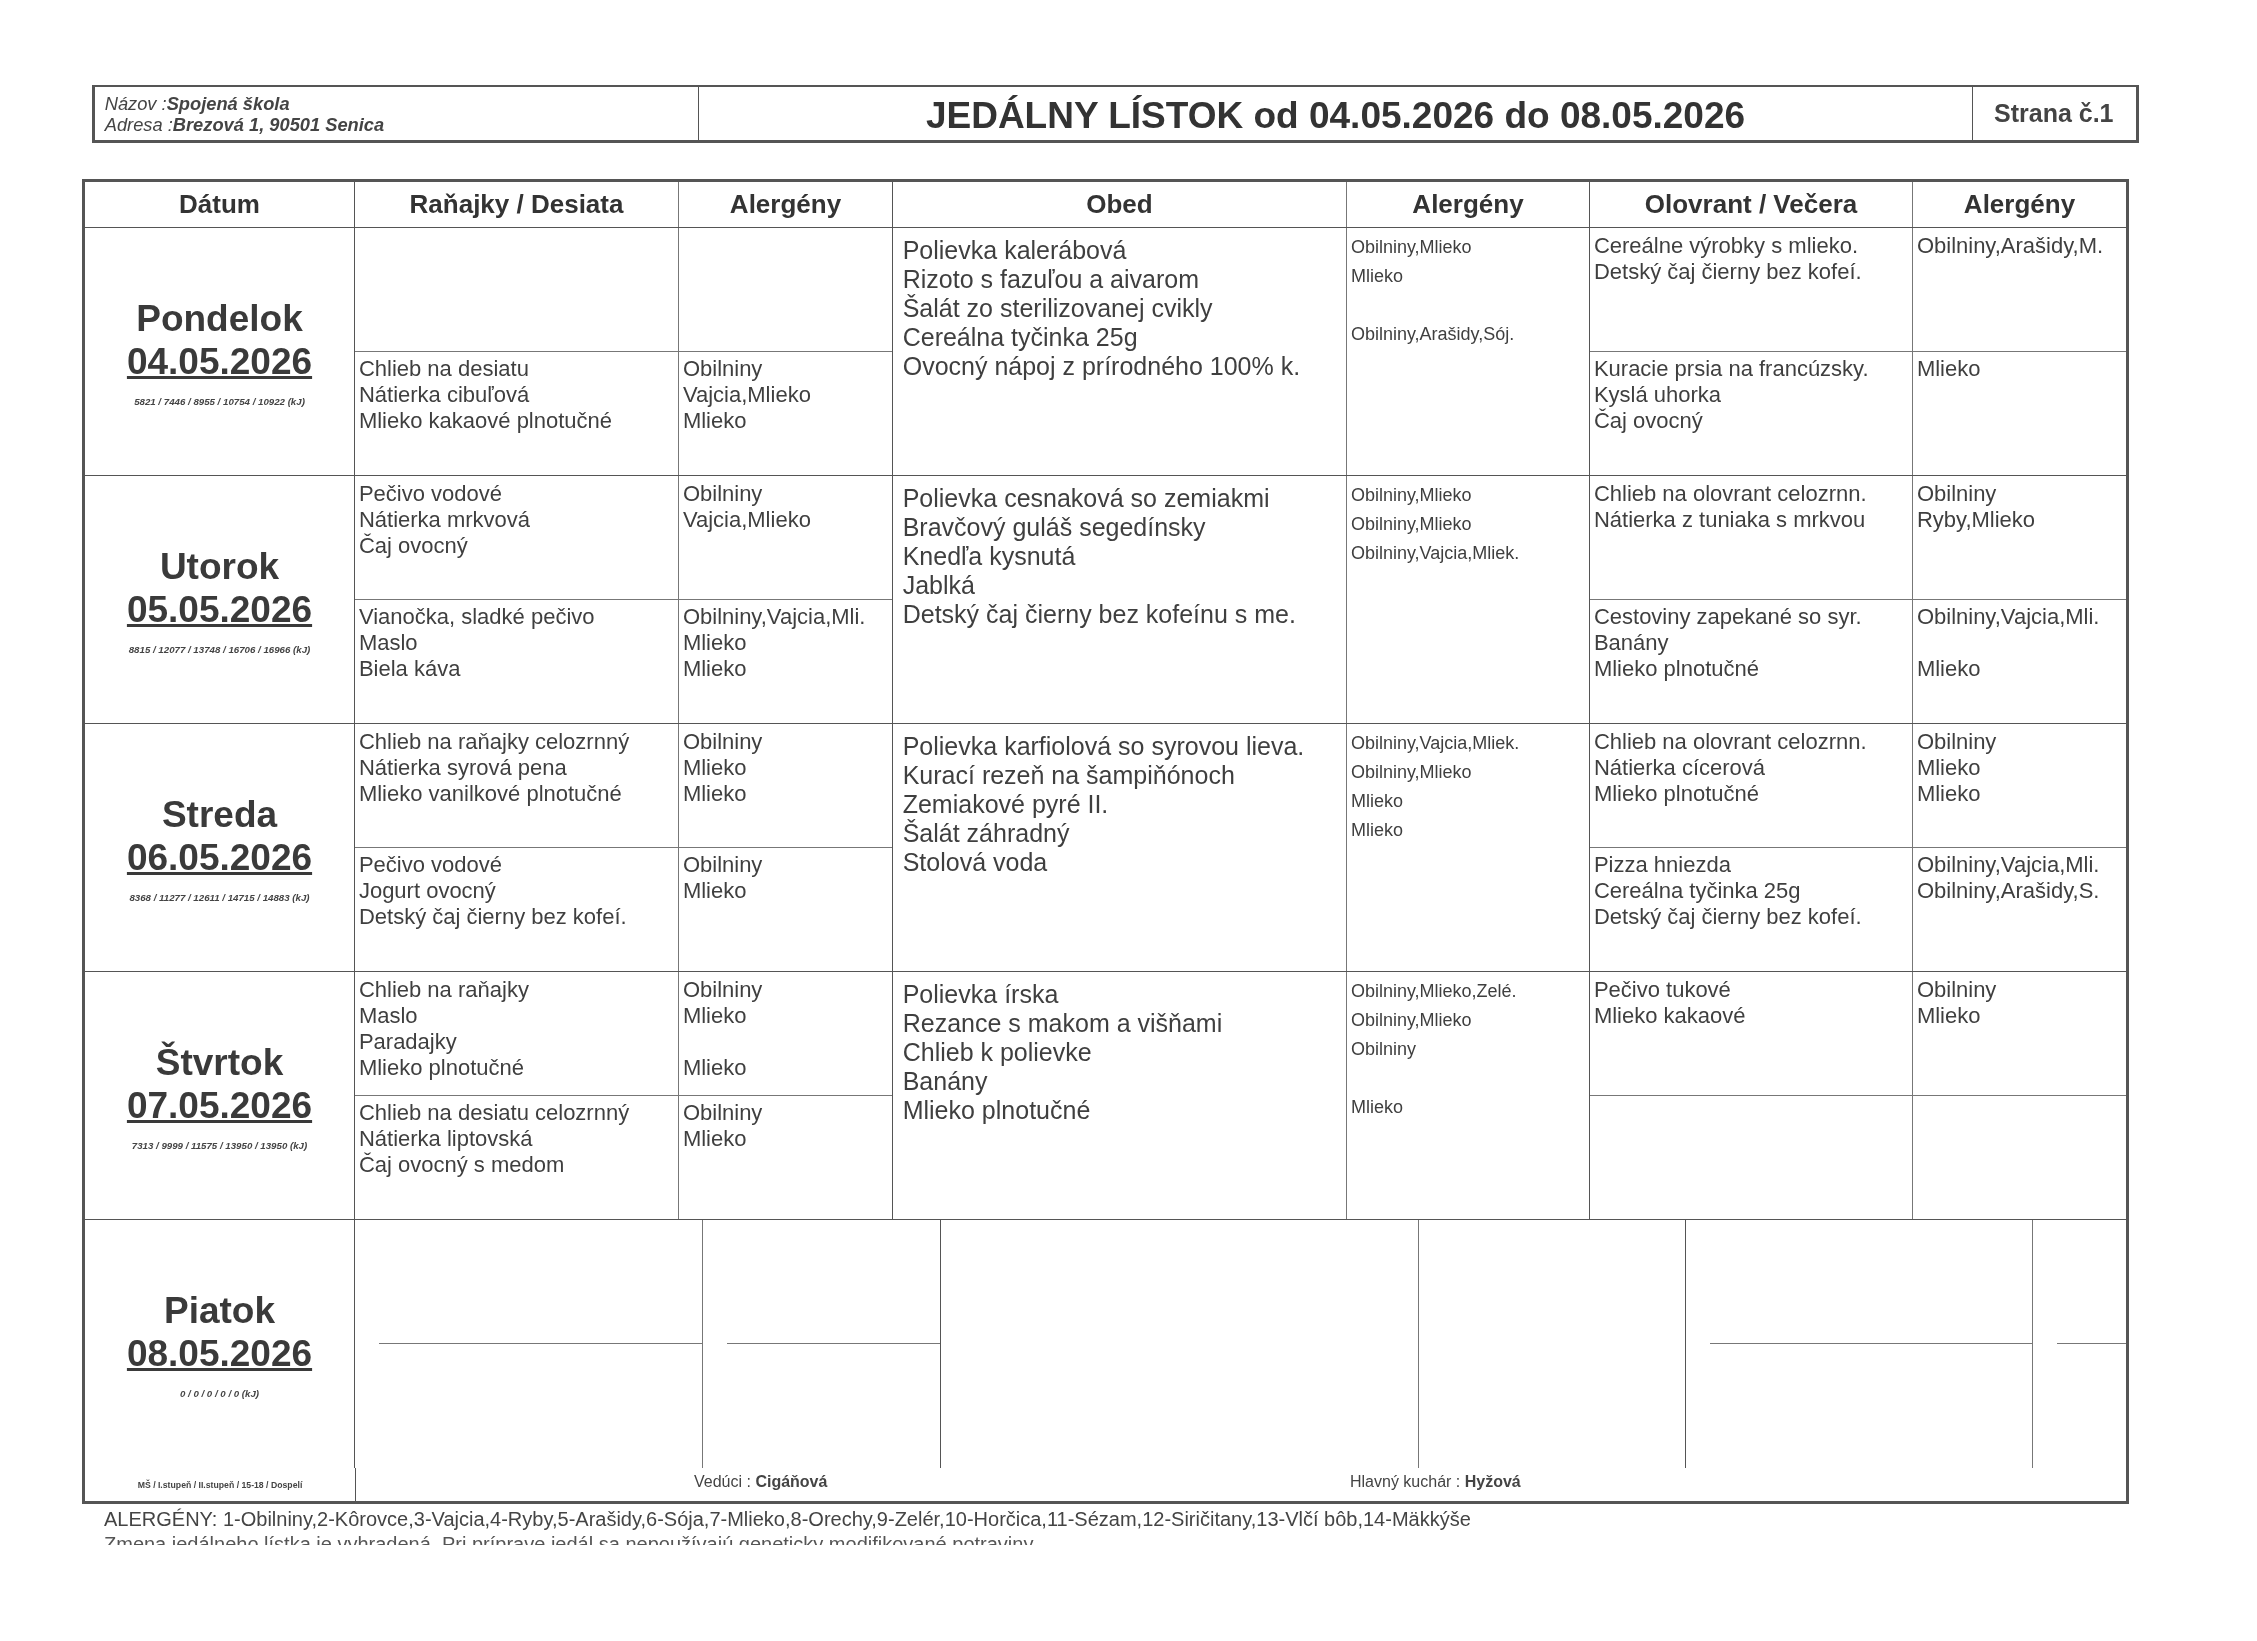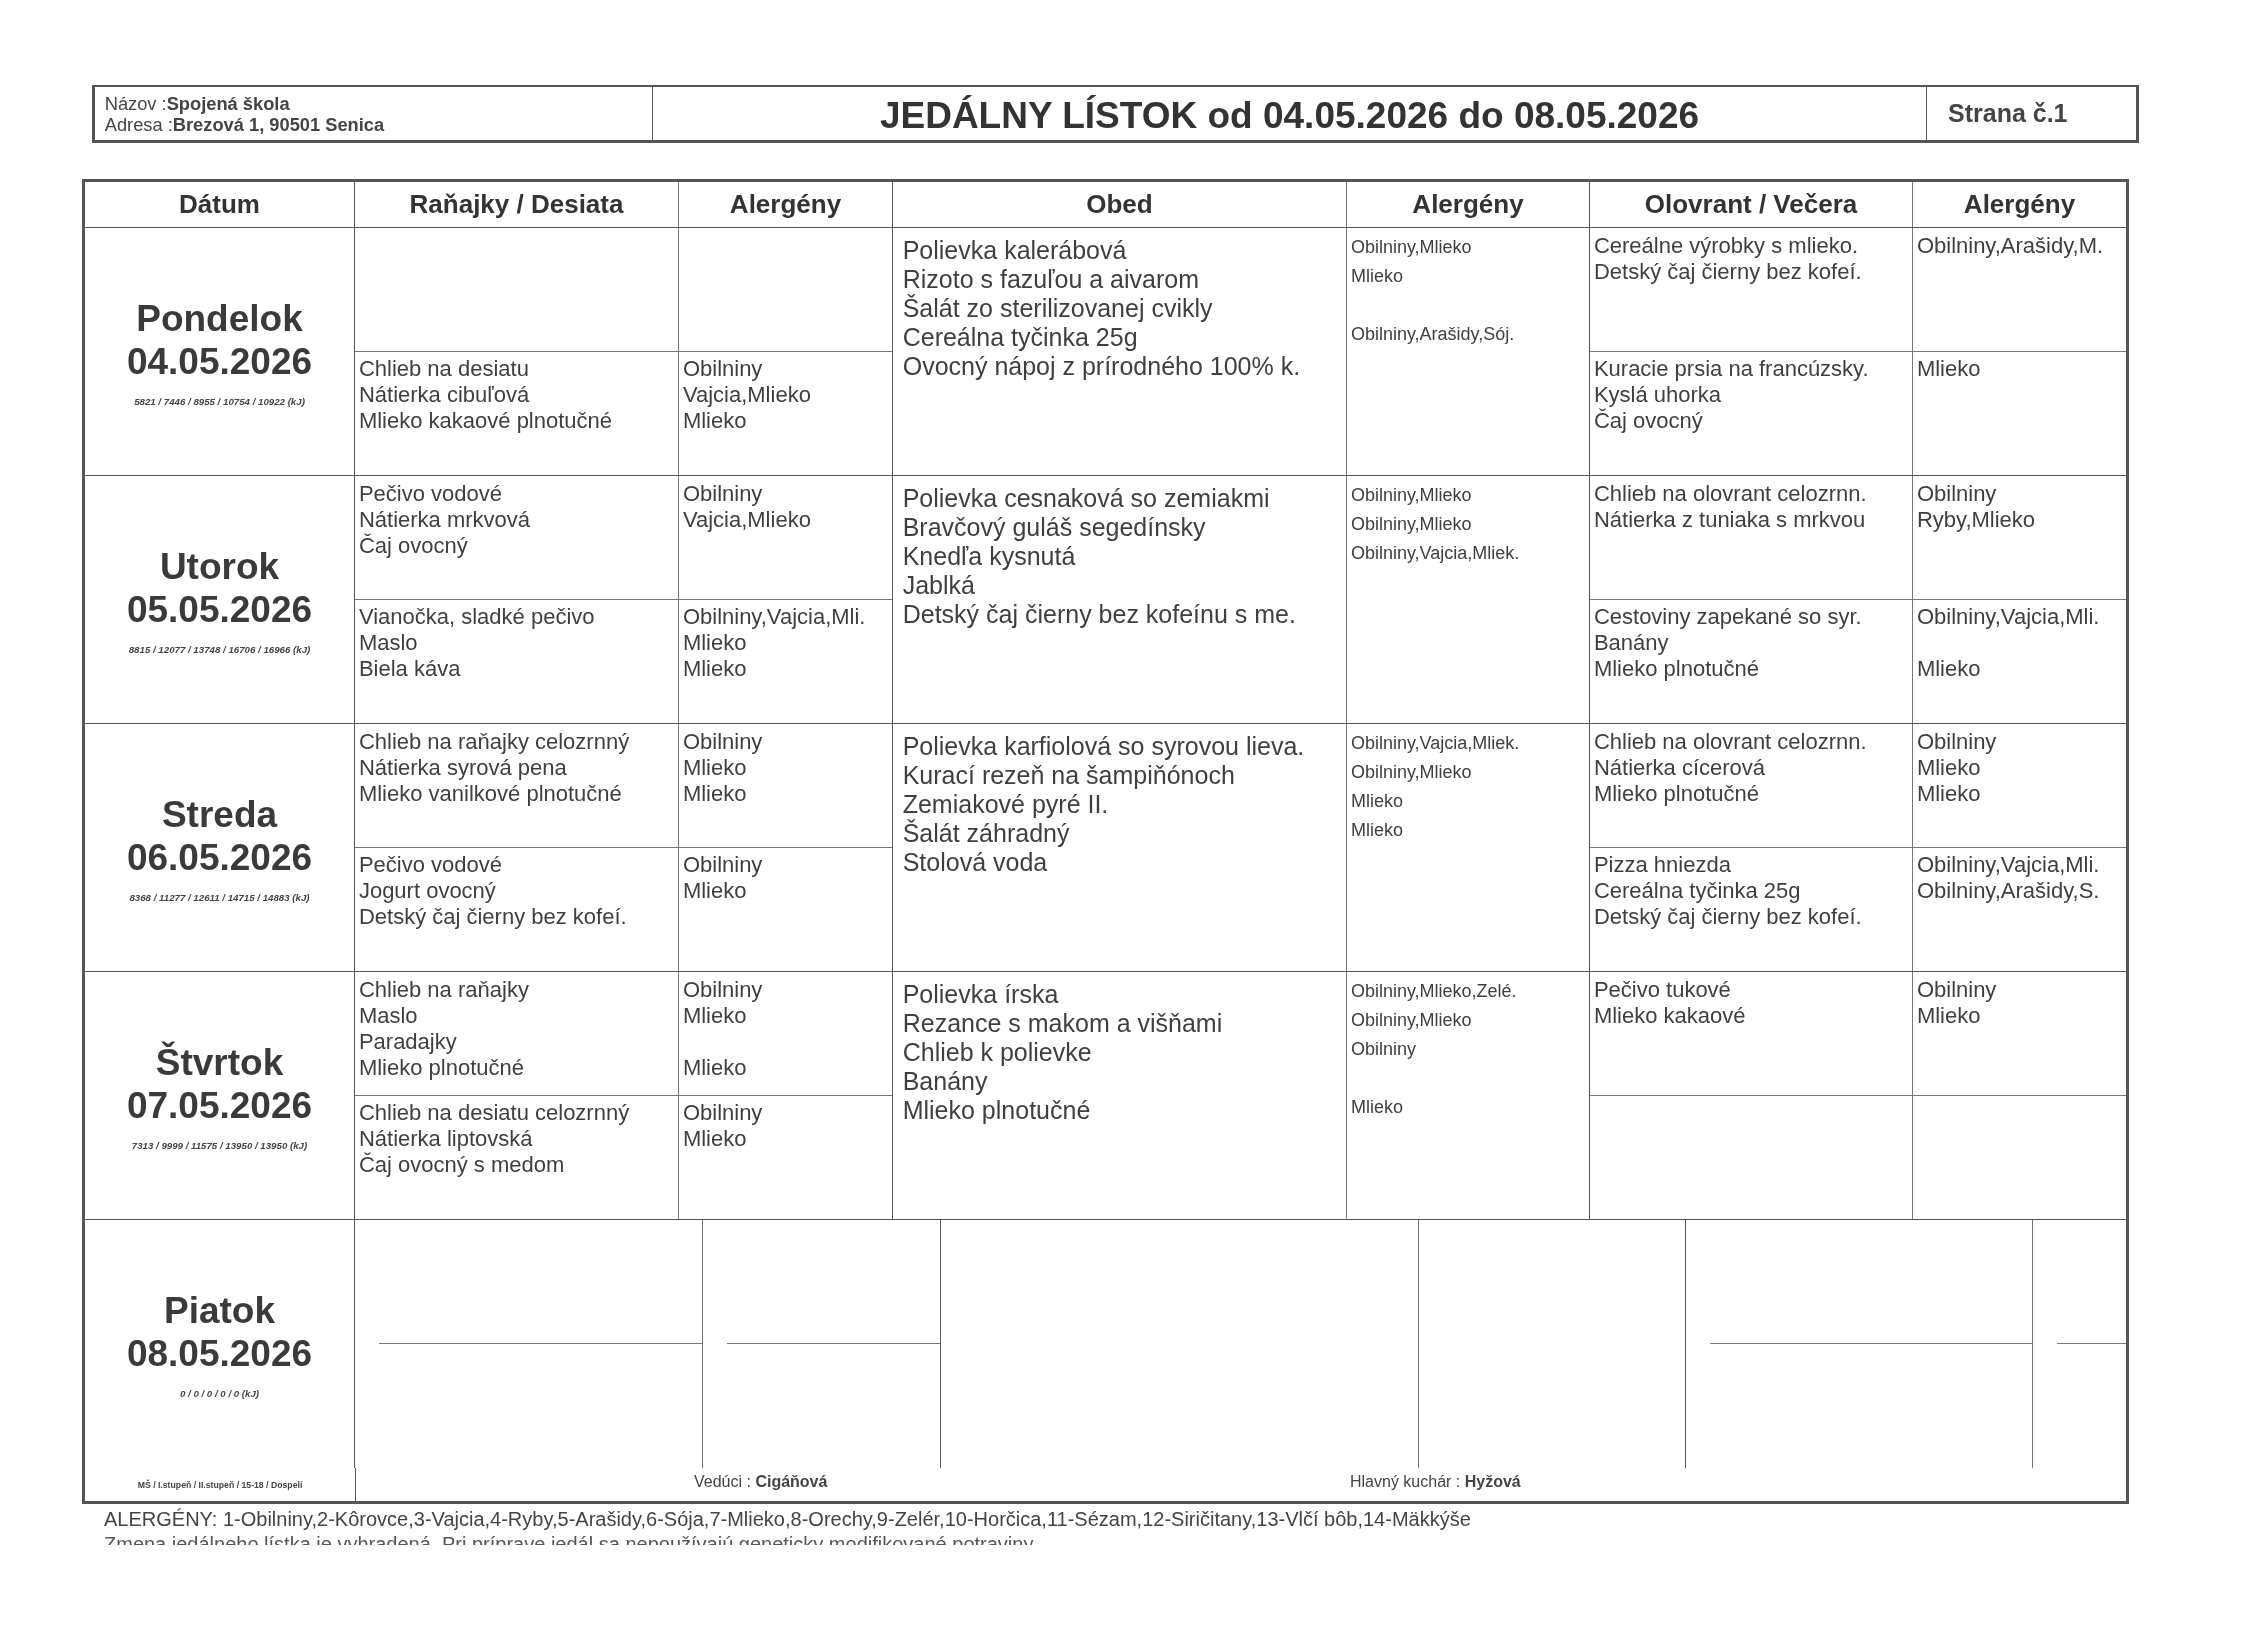--- a/index.html
+++ b/index.html
@@ -4,21 +4,21 @@
 <style>
   html, body { margin: 0; padding: 0; }
   body {
     width: 2257px; height: 1641px; background: #ffffff; position: relative; overflow: hidden;
     font-family: "Liberation Sans", sans-serif; color: #3a3a3a;
   }
   .header-box {
     position: absolute; left: 92px; top: 85px; width: 2047px; height: 58px;
     border: 3.9px solid #555; border-top-width: 2.9px; display: flex; box-sizing: border-box;
   }
-  .hb-left { width: 558px; border-right: 1.9px solid #555; padding: 5.8px 0 0 9.7px; box-sizing: border-box; font-size: 18.3px; line-height: 21px; color:#444; }
+  .hb-left { width: 604px; border-right: 1.9px solid #555; padding: 5.8px 0 0 9.7px; box-sizing: border-box; font-size: 18.3px; line-height: 21px; color:#444;font-style:italic; }
   .hb-left b { font-weight: bold; }
   .hb-mid { width: 1274px; border-right: 1.9px solid #555; display:flex; align-items:center; justify-content:center; font-size: 37px; font-weight: bold; color:#333; padding-top:5.8px; box-sizing:border-box;}
   .hb-right { flex:1; display:flex; align-items:center; padding-left: 21px; font-size: 25px; font-weight: bold; color:#444; }
 
   .menu {
     position: absolute; left: 82px; top: 179px; width: 2047px;
     border: 3.9px solid #555; box-sizing: border-box;
   }
   .row { display: flex; border-bottom: 1.9px solid #555; box-sizing: border-box; }
   .row:last-child { border-bottom: none; gap: 24px; }
@@ -28,21 +28,21 @@
   .c-ob { width: 454px; border-right: 1px solid #777; }
   .c-oba { width: 243px; border-right: 1.9px solid #555; }
   .c-ol { width: 323px; border-right: 1px solid #777; }
   .c-ola { flex: 1; }
   .hdr { height: 46px; }
   .hdr > div { display:flex; align-items:center; justify-content:center; font-weight:bold; font-size: 26px; color:#333; box-sizing:border-box; }
   .day { height: 248px; }
   .day > div { box-sizing: border-box; }
   .date-cell { display:flex; flex-direction:column; align-items:center; justify-content:center; }
   .dayname { font-size: 37px; font-weight: bold; color:#3a3a3a; line-height: 44px; }
-  .datestr { font-size: 37px; font-weight: bold; color:#3a3a3a; line-height: 42px; }
+  .datestr { font-size: 37px; font-weight: bold; color:#3a3a3a; line-height: 42px; text-decoration: underline; }
   .kj { font-size: 9.7px; font-weight: bold; color:#444; margin-top: 13px; font-style: italic; }
   .split { display:flex; flex-direction:column; }
   .split .half { height: 50%; box-sizing:border-box; padding: 4.8px 3.9px; font-size: 22px; line-height: 26px; color:#3f3f3f; }
   .split .half.top { border-bottom: 1px solid #777; }
   .full { padding: 7.7px 9.7px; font-size: 25px; line-height: 29px; color:#3f3f3f; }
   .full.alg { font-size: 18px; line-height: 29px; padding: 4.8px 3.9px; }
   .line { white-space: nowrap; overflow: hidden; min-height: 26px; }
   .full .line { min-height: 29px; }
   .footer-row { height: 33px; display:flex; }
   .footer-row .f1 { width: 270px; border-right: 1.9px solid #555; display:flex; align-items:center; justify-content:center; font-size: 8.7px; font-weight:bold; color:#444; }

